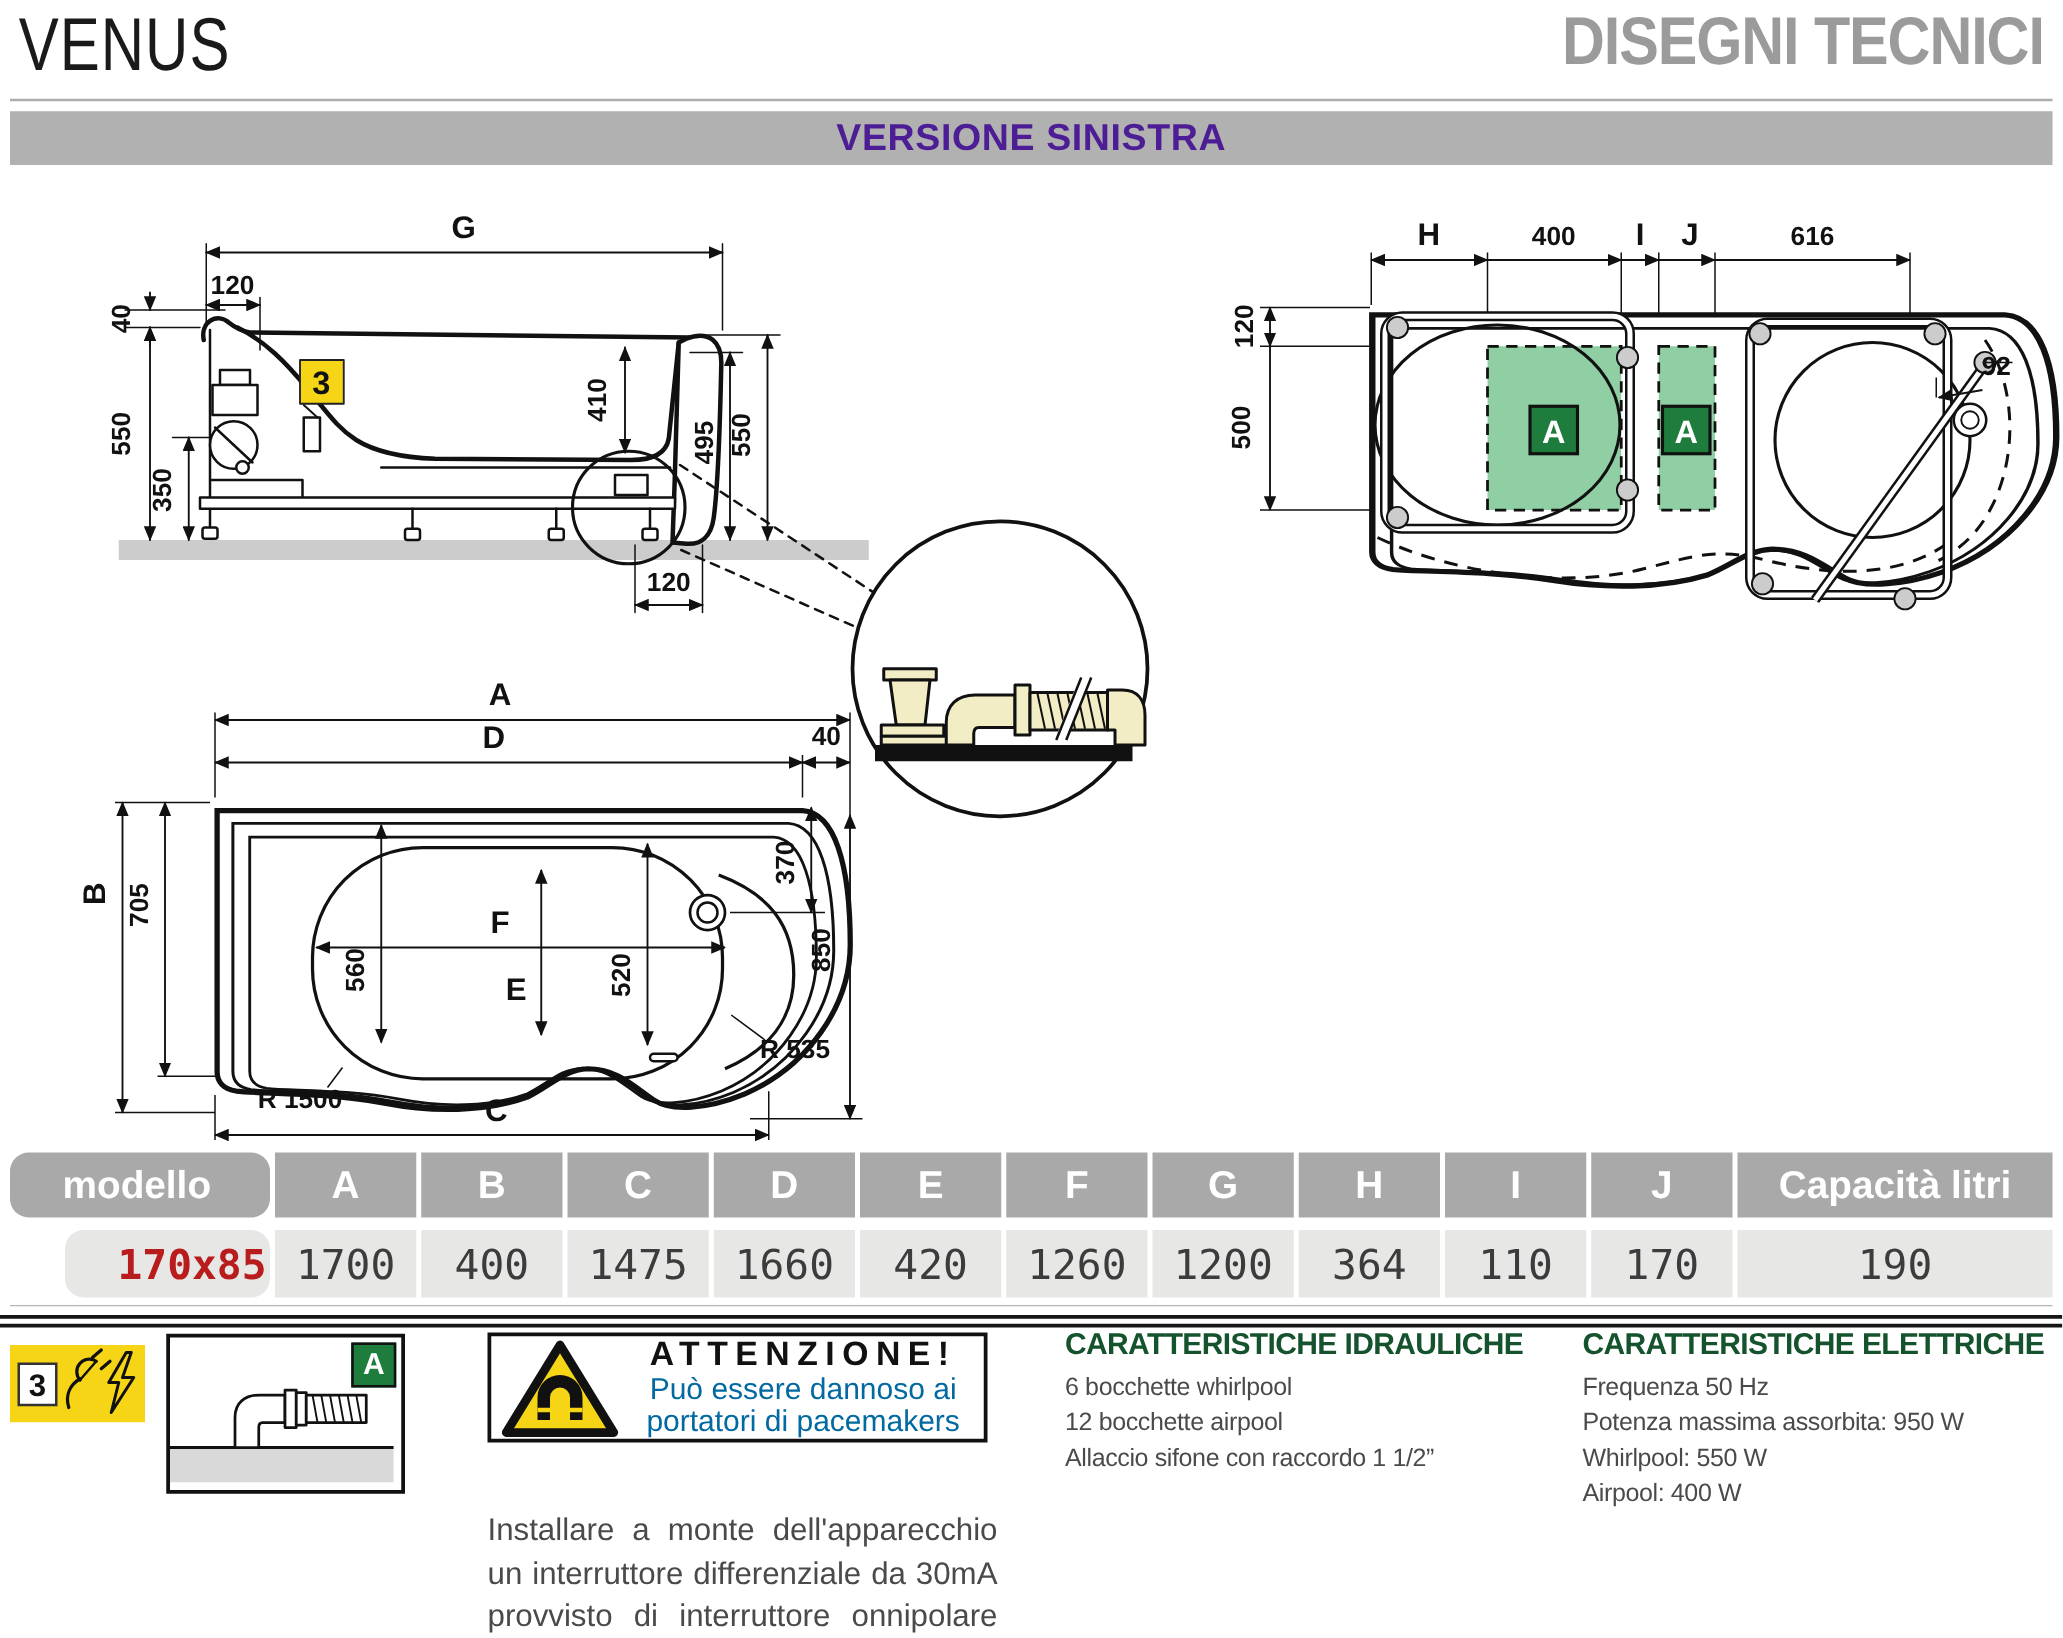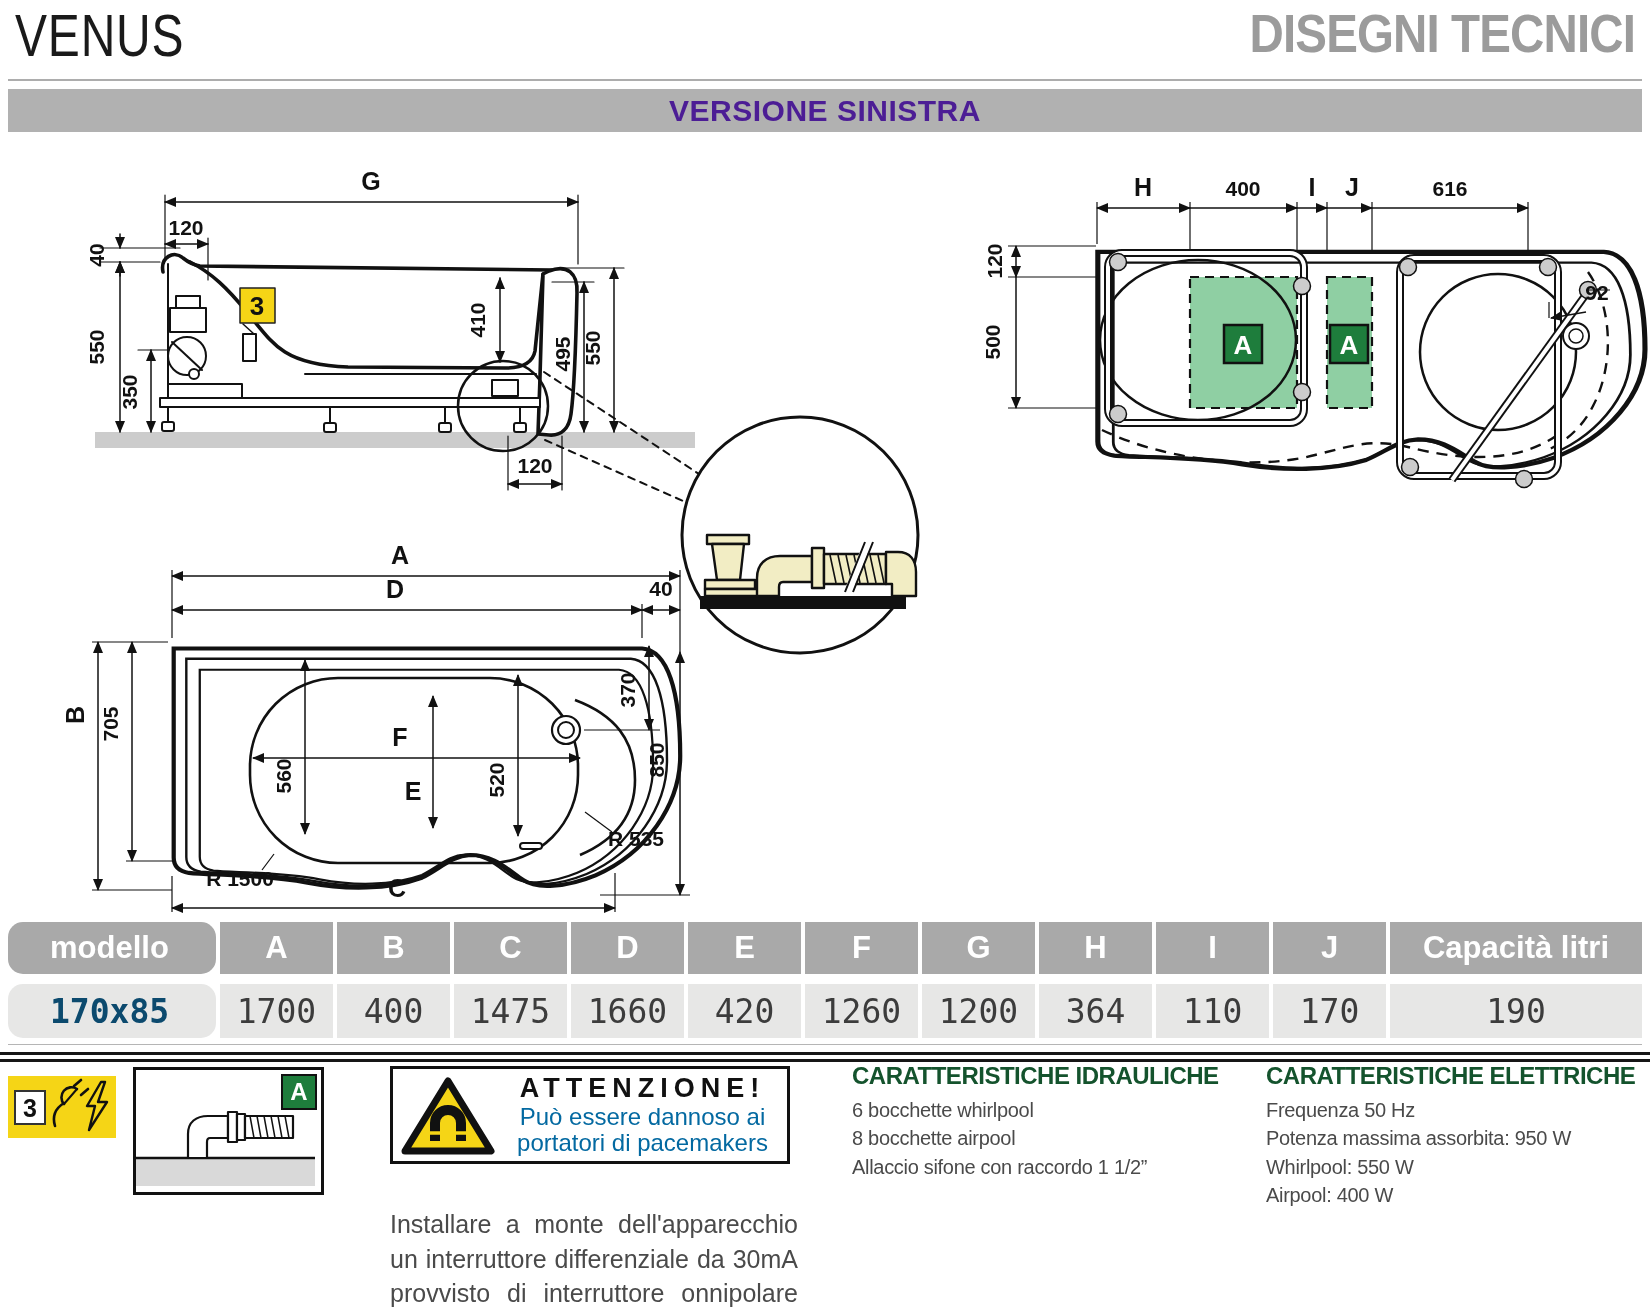--- a/index.html
+++ b/index.html
@@ -23,32 +23,32 @@
   .b3t{font:bold 26px "Liberation Sans",sans-serif;fill:#111;}
   .abt{font:bold 26px "Liberation Sans",sans-serif;fill:#fff;}
   
   .tbl{position:absolute;top:922px;left:8px;right:8px;display:grid;
        grid-template-columns:208px repeat(10,113px) 1fr;gap:10px 4px;}
   .tbl .h{background:#a9a9a9;color:#fff;font-weight:bold;font-size:31px;height:52px;
        display:flex;align-items:center;justify-content:center;}
   .tbl .h.first,.tbl .c.first{justify-content:flex-start;padding-left:42px;border-radius:15px;}
   .tbl .c{background:#e7e7e6;color:#3c3c3c;font-size:33px;height:54px;
        font-family:"DejaVu Sans Mono",monospace;display:flex;align-items:center;justify-content:center;}
-  .tbl .c.first{font-weight:bold;color:#0c4a6e;}
+  .tbl .c.first{font-weight:bold;color:#b91c1c;margin-left:44px;}
   .rule1{position:absolute;top:1044px;left:8px;right:8px;height:1px;background:#b5b5b5;}
   .rule2{position:absolute;top:1052px;left:0;right:0;height:3px;background:#161616;}
   .rule3{position:absolute;top:1059px;left:0;right:0;height:3px;background:#161616;}
   
   .picto{position:absolute;left:8px;top:1076px;}
   .detailbox{position:absolute;left:133px;top:1067px;width:185px;height:122px;border:3px solid #111;
        background:#fff;}
   .detailbox .abadge{position:absolute;top:4px;right:4px;width:32px;height:32px;background:#1e7d3c;
        border:2px solid #111;color:#fff;font-weight:bold;font-size:24px;display:flex;
        align-items:center;justify-content:center;}
-  .attbox{position:absolute;left:390px;top:1066px;width:400px;height:98px;border:3px solid #111;
+  .attbox{position:absolute;left:390px;top:1066px;width:400px;height:88px;border:3px solid #111;
        display:flex;align-items:center;gap:10px;padding:2px 8px;box-sizing:border-box;background:#fff;}
   .attbox .txt{flex:1;text-align:center;}
   .attbox .t1{font-weight:bold;font-size:27px;letter-spacing:6px;color:#111;line-height:1.1;}
   .attbox .t2{font-size:24px;color:#0369a1;line-height:1.07;}
   .note{position:absolute;left:390px;top:1182px;width:408px;font-size:25px;color:#4a4a4a;
        line-height:1.38;text-align:justify;}
   .chars{position:absolute;top:1062px;}
   .chars h3{margin:0 0 6px 0;font-size:24px;letter-spacing:-.5px;color:#14532d;}
   .chars ul{margin:0;padding:0;list-style:none;font-size:20px;letter-spacing:-.3px;
        color:#4a4a4a;line-height:1.42;}
@@ -365,21 +365,21 @@
       <div class="t2">portatori di pacemakers</div>
     </div>
   </div>
 
   <p class="note">Installare a monte dell'apparecchio un interruttore differenziale da 30mA provvisto di interruttore onnipolare con apertura minima dei contatti ≥ 3 mm.</p>
 
   <div class="chars hydr">
     <h3>CARATTERISTICHE IDRAULICHE</h3>
     <ul>
       <li>6 bocchette whirlpool</li>
-      <li>8 bocchette airpool</li>
+      <li>12 bocchette airpool</li>
       <li>Allaccio sifone con raccordo 1 1/2”</li>
     </ul>
   </div>
 
   <div class="chars elec">
     <h3>CARATTERISTICHE ELETTRICHE</h3>
     <ul>
       <li>Frequenza 50 Hz</li>
       <li>Potenza massima assorbita: 950 W</li>
       <li>Whirlpool: 550 W</li>

